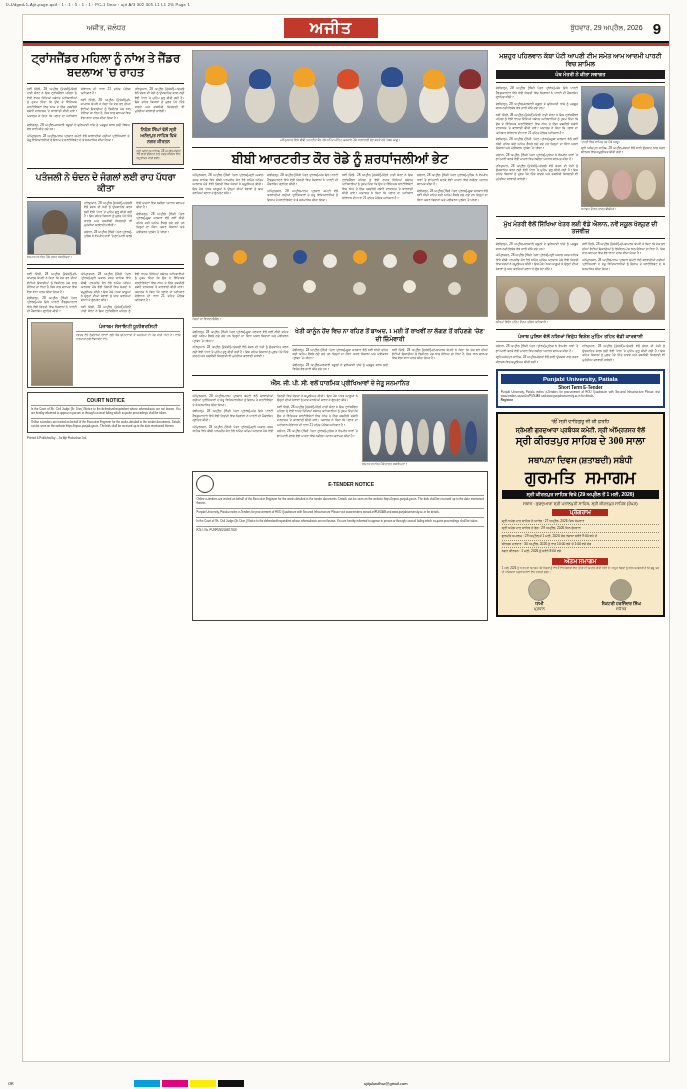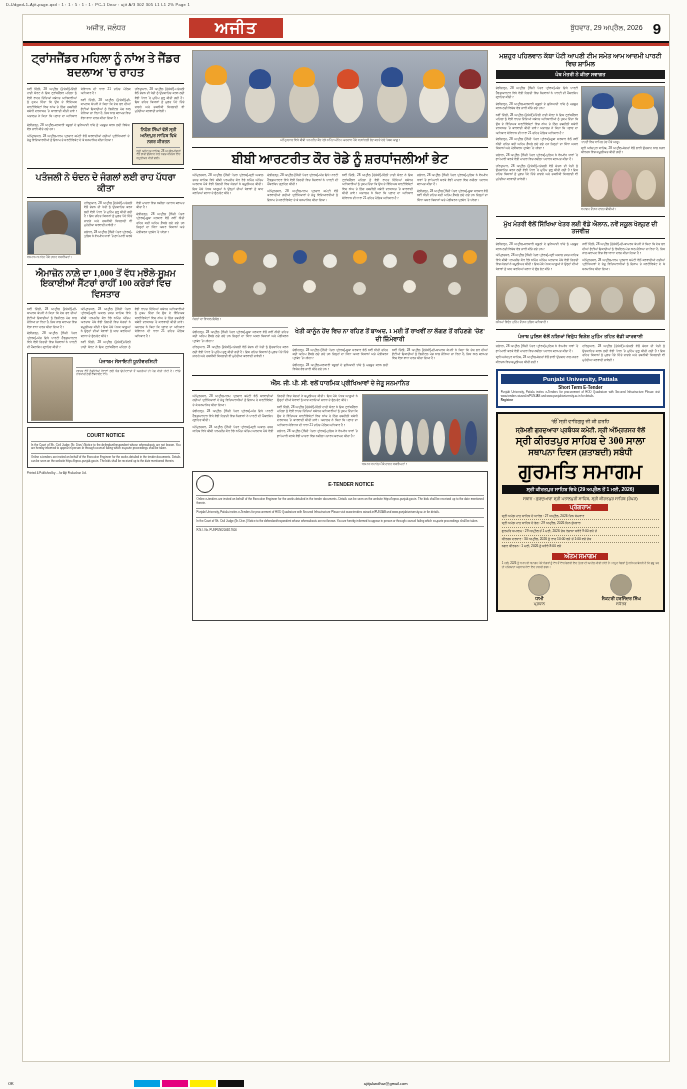--- a/index.html
+++ b/index.html
@@ -5,21 +5,21 @@
   html,body{margin:0;padding:0;background:#8a8a8a;}
   body{font-family:"Liberation Sans",sans-serif;}
   .page{width:687px;height:1089px;background:#fbfaf6;position:relative;overflow:hidden;box-sizing:border-box;}
   .reg-top{height:10px;font-size:4px;color:#333;padding:2px 6px;white-space:nowrap;overflow:hidden;letter-spacing:.3px;}
   .paper{position:absolute;left:22px;top:14px;width:648px;height:1048px;background:#fffefa;border:1px solid #cfcabc;box-sizing:border-box;overflow:hidden;}
   
   .masthead{height:26px;border-bottom:2px solid #111;display:flex;align-items:center;position:relative;}
   .mh-left,.mh-right{font-size:7px;color:#222;padding:0 8px;flex:0 0 auto;}
   .mh-left{width:150px;text-align:center;}
   .mh-right{width:180px;text-align:right;display:flex;align-items:center;justify-content:flex-end;gap:10px;}
-  .mh-logo{flex:1;text-align:left;font-family:"Liberation Serif",serif;}
+  .mh-logo{flex:1;text-align:center;font-family:"Liberation Serif",serif;}
   .mh-logo span{display:inline-block;background:#c0392b;color:#fff;font-size:16px;font-weight:bold;padding:1px 26px;letter-spacing:1px;}
   .pageno{font-size:15px;font-weight:bold;color:#111;}
   .band{height:3px;background:#c0392b;}
   
   .col-text{font-size:3.1px;line-height:1.45;color:#2b2b2b;text-align:justify;}
   .col-text p{margin:0 0 2px 0;}
   .thinrule{border-bottom:.5px solid #999;margin:2px 0;}
   .photo{background:#c9c3b4;position:relative;overflow:hidden;border:1px solid #9a9486;}
   .cap{font-size:3px;color:#333;line-height:1.25;padding:1px 0;}
   
@@ -107,21 +107,20 @@
             <div class="cap">ਸਨਮਾਨ ਸਮਾਰੋਹ ਮੌਕੇ ਹਾਜ਼ਰ ਸ਼ਖ਼ਸੀਅਤਾਂ।</div>
           </div>
           <div style="flex:1" class="twocol col-text">
             <p>ਹਰਿਦੁਆਰ, 28 ਅਪ੍ਰੈਲ (ਏਜੰਸੀ)-ਪਤੰਜਲੀ ਵੱਲੋਂ ਚੰਦਨ ਦੀ ਖੇਤੀ ਨੂੰ ਉਤਸ਼ਾਹਿਤ ਕਰਨ ਲਈ ਵੱਡੀ ਪੱਧਰ 'ਤੇ ਮੁਹਿੰਮ ਸ਼ੁਰੂ ਕੀਤੀ ਗਈ ਹੈ। ਇਸ ਤਹਿਤ ਕਿਸਾਨਾਂ ਨੂੰ ਮੁਫ਼ਤ ਪੌਦੇ ਦਿੱਤੇ ਜਾਣਗੇ ਅਤੇ ਤਕਨੀਕੀ ਸਿਖਲਾਈ ਵੀ ਮੁਹੱਈਆ ਕਰਵਾਈ ਜਾਵੇਗੀ।</p>
             <p>ਜਲੰਧਰ, 28 ਅਪ੍ਰੈਲ (ਨਿੱਜੀ ਪੱਤਰ ਪ੍ਰੇਰਕ)-ਪੁਲਿਸ ਨੇ ਵੱਖ-ਵੱਖ ਥਾਵਾਂ 'ਤੇ ਛਾਪੇਮਾਰੀ ਕਰਕੇ ਵੱਡੀ ਮਾਤਰਾ ਵਿਚ ਨਸ਼ੀਲਾ ਪਦਾਰਥ ਬਰਾਮਦ ਕੀਤਾ ਹੈ।</p>
             <p>ਚੰਡੀਗੜ੍ਹ, 28 ਅਪ੍ਰੈਲ (ਨਿੱਜੀ ਪੱਤਰ ਪ੍ਰੇਰਕ)-ਸੂਬਾ ਸਰਕਾਰ ਵੱਲੋਂ ਨਵੀਂ ਨੀਤੀ ਤਹਿਤ ਕਈ ਅਹਿਮ ਫ਼ੈਸਲੇ ਲਏ ਗਏ ਹਨ ਜਿਨ੍ਹਾਂ ਦਾ ਸਿੱਧਾ ਅਸਰ ਕਿਸਾਨਾਂ ਅਤੇ ਮੰਡੀਕਰਨ ਪ੍ਰਬੰਧ 'ਤੇ ਪਵੇਗਾ।</p>
           </div>
         </div>
 
         <div class="sep"></div>
-        <div class="hd2">ਐਮਾਜ਼ੋਨ ਨਾਲ਼ੇ ਦਾ 1,000 ਤੋਂ ਵੱਧ ਮਝੌਲੇ-ਸੂਖ਼ਮ ਇਕਾਈਆਂ ਸੈਂਟਰਾਂ ਰਾਹੀਂ 100 ਕਰੋੜਾਂ ਵਿਚ ਵਿਸਤਾਰ</div>
         <div class="sep"></div>
         <div class="threecol col-text">
           <p>ਨਵੀਂ ਦਿੱਲੀ, 28 ਅਪ੍ਰੈਲ (ਏਜੰਸੀ)-ਈ-ਕਾਮਰਸ ਕੰਪਨੀ ਨੇ ਕਿਹਾ ਕਿ ਦੇਸ਼ ਭਰ ਦੀਆਂ ਛੋਟੀਆਂ ਇਕਾਈਆਂ ਨੂੰ ਡਿਜੀਟਲ ਮੰਚ ਨਾਲ ਜੋੜਿਆ ਜਾ ਰਿਹਾ ਹੈ, ਜਿਸ ਨਾਲ ਬਰਾਮਦ ਵਿਚ ਵੱਡਾ ਵਾਧਾ ਦਰਜ ਕੀਤਾ ਗਿਆ ਹੈ।</p>
           <p>ਚੰਡੀਗੜ੍ਹ, 28 ਅਪ੍ਰੈਲ (ਨਿੱਜੀ ਪੱਤਰ ਪ੍ਰੇਰਕ)-ਅੱਜ ਇਥੇ ਪਾਰਟੀ ਹੈੱਡਕੁਆਰਟਰ ਵਿਖੇ ਵੱਡੀ ਗਿਣਤੀ ਵਿਚ ਨੌਜਵਾਨਾਂ ਨੇ ਪਾਰਟੀ ਦੀ ਮੈਂਬਰਸ਼ਿਪ ਗ੍ਰਹਿਣ ਕੀਤੀ।</p>
           <p>ਅੰਮ੍ਰਿਤਸਰ, 28 ਅਪ੍ਰੈਲ (ਨਿੱਜੀ ਪੱਤਰ ਪ੍ਰੇਰਕ)-ਸ੍ਰੀ ਅਕਾਲ ਤਖ਼ਤ ਸਾਹਿਬ ਵਿਖੇ ਬੀਬੀ ਪਰਮਜੀਤ ਕੌਰ ਰੋਡੇ ਨਮਿੱਤ ਅੰਤਿਮ ਅਰਦਾਸ ਮੌਕੇ ਵੱਡੀ ਗਿਣਤੀ ਵਿਚ ਸੰਗਤਾਂ ਨੇ ਸ਼ਮੂਲੀਅਤ ਕੀਤੀ। ਇਸ ਮੌਕੇ ਪੰਥਕ ਆਗੂਆਂ ਨੇ ਉਨ੍ਹਾਂ ਦੀਆਂ ਸੇਵਾਵਾਂ ਨੂੰ ਯਾਦ ਕਰਦਿਆਂ ਸ਼ਰਧਾ ਦੇ ਫੁੱਲ ਭੇਟ ਕੀਤੇ।</p>
           <p>ਨਵੀਂ ਦਿੱਲੀ, 28 ਅਪ੍ਰੈਲ (ਏਜੰਸੀ)-ਦਿੱਲੀ ਹਾਈ ਕੋਰਟ ਨੇ ਇਕ ਟ੍ਰਾਂਸਜੈਂਡਰ ਮਹਿਲਾ ਨੂੰ ਵੱਡੀ ਰਾਹਤ ਦਿੰਦਿਆਂ ਸਬੰਧਤ ਅਧਿਕਾਰੀਆਂ ਨੂੰ ਹੁਕਮ ਦਿੱਤਾ ਕਿ ਉਸ ਦੇ ਵਿੱਦਿਅਕ ਸਰਟੀਫਿਕੇਟਾਂ ਵਿਚ ਨਾਂਅ ਤੇ ਲਿੰਗ ਤਬਦੀਲੀ ਸਬੰਧੀ ਦਰਖ਼ਾਸਤ 'ਤੇ ਕਾਰਵਾਈ ਕੀਤੀ ਜਾਵੇ। ਅਦਾਲਤ ਨੇ ਕਿਹਾ ਕਿ ਪਛਾਣ ਦਾ ਅਧਿਕਾਰ ਸੰਵਿਧਾਨ ਦੀ ਧਾਰਾ 21 ਤਹਿਤ ਮੌਲਿਕ ਅਧਿਕਾਰ ਹੈ।</p>
         </div>
 
         <div class="boxed" style="margin-top:4px;height:70px;display:flex;gap:3px;padding:3px;">
           <div class="photo photoD" style="width:40px;height:100%;"></div>
@@ -326,22 +325,22 @@
           <div class="center" style="background:#1b3e7a;color:#fff;font-size:6px;font-weight:bold;padding:2px 0;">Punjabi University, Patiala</div>
           <div class="center" style="font-size:4.5px;font-weight:bold;padding:1px 0;">Short Term E-Tender</div>
           <div class="tiny">Punjabi University, Patiala invites e-Tenders for procurement of HOD Quadrature with Secured Infrastructure Please visit www.tenders wizard.in/PUNJAB and www.punjabiuniversity.ac.in for details.</div>
           <div class="tiny center" style="font-weight:bold;">Registrar</div>
         </div>
 
         <div class="boxed gold" style="margin-top:4px;padding:4px;border:2px solid #111;">
           <div class="center" style="font-size:5px;">ੴ ਸ੍ਰੀ ਵਾਹਿਗੁਰੂ ਜੀ ਕੀ ਫ਼ਤਹਿ</div>
           <div class="center" style="font-size:6px;font-weight:bold;margin-top:2px;">ਸ੍ਰੋਮਣੀ ਗੁਰਦੁਆਰਾ ਪ੍ਰਬੰਧਕ ਕਮੇਟੀ, ਸ੍ਰੀ ਅੰਮ੍ਰਿਤਸਰ ਵੱਲੋਂ</div>
           <div class="center" style="font-size:10px;font-weight:bold;font-family:'Liberation Serif',serif;margin-top:1px;">ਸ੍ਰੀ ਕੀਰਤਪੁਰ ਸਾਹਿਬ ਦੇ 300 ਸਾਲਾ</div>
-          <div class="center" style="font-size:8.5px;font-weight:bold;font-family:'Liberation Serif',serif;">ਸਥਾਪਨਾ ਦਿਵਸ (ਸ਼ਤਾਬਦੀ) ਸਬੰਧੀ</div>
-          <div class="center" style="font-size:20px;font-weight:bold;font-family:Liberation Sans, sans-serif;margin:2px 0;">ਗੁਰਮਤਿ ਸਮਾਗਮ</div>
+          <div class="center" style="font-size:8.5px;font-weight:bold;font-family:'Liberation Serif',serif;margin-top:8px;">ਸਥਾਪਨਾ ਦਿਵਸ (ਸ਼ਤਾਬਦੀ) ਸਬੰਧੀ</div>
+          <div class="center" style="font-size:17px;font-weight:bold;font-family:Liberation Mono, monospace;margin:2px 0;">ਗੁਰਮਤਿ ਸਮਾਗਮ</div>
           <div class="center" style="font-size:5px;font-weight:bold;background:#111;color:#fff;padding:1px 2px;">ਸ੍ਰੀ ਕੀਰਤਪੁਰ ਸਾਹਿਬ ਵਿਖੇ (29 ਅਪ੍ਰੈਲ ਤੋਂ 1 ਮਈ, 2026)</div>
           <div class="center" style="font-size:4.2px;margin-top:2px;">ਸਥਾਨ : ਗੁਰਦੁਆਰਾ ਸ੍ਰੀ ਪਤਾਲਪੁਰੀ ਸਾਹਿਬ, ਸ੍ਰੀ ਕੀਰਤਪੁਰ ਸਾਹਿਬ (ਰੋਪੜ)</div>
           <div class="center" style="font-size:6px;font-weight:bold;background:#b0271c;color:#fff;margin:3px auto 2px;width:56px;">ਪ੍ਰੋਗਰਾਮ</div>
           <div class="tiny2">
             <div style="padding:1px 0;border-bottom:.5px dotted #9a8f72;">ਸ੍ਰੀ ਅਖੰਡ ਪਾਠ ਸਾਹਿਬ ਦੇ ਆਰੰਭ : 27 ਅਪ੍ਰੈਲ, 2026 ਦਿਨ ਸੋਮਵਾਰ</div>
             <div style="padding:1px 0;border-bottom:.5px dotted #9a8f72;">ਸ੍ਰੀ ਅਖੰਡ ਪਾਠ ਸਾਹਿਬ ਦੇ ਭੋਗ : 29 ਅਪ੍ਰੈਲ, 2026 ਦਿਨ ਬੁੱਧਵਾਰ</div>
             <div style="padding:1px 0;border-bottom:.5px dotted #9a8f72;">ਗੁਰਮਤਿ ਸਮਾਗਮ : 29 ਅਪ੍ਰੈਲ ਤੋਂ 1 ਮਈ, 2026 ਤੱਕ ਰੋਜ਼ਾਨਾ ਸਵੇਰੇ 9:00 ਵਜੇ ਤੋਂ</div>
             <div style="padding:1px 0;border-bottom:.5px dotted #9a8f72;">ਕੀਰਤਨ ਦਰਬਾਰ : 30 ਅਪ੍ਰੈਲ, 2026 ਨੂੰ ਰਾਤ 10:00 ਵਜੇ ਤੋਂ 1:00 ਵਜੇ ਤੱਕ</div>
             <div style="padding:1px 0;">ਨਗਰ ਕੀਰਤਨ : 1 ਮਈ, 2026 ਨੂੰ ਸਵੇਰੇ 8:00 ਵਜੇ</div>
           </div>

